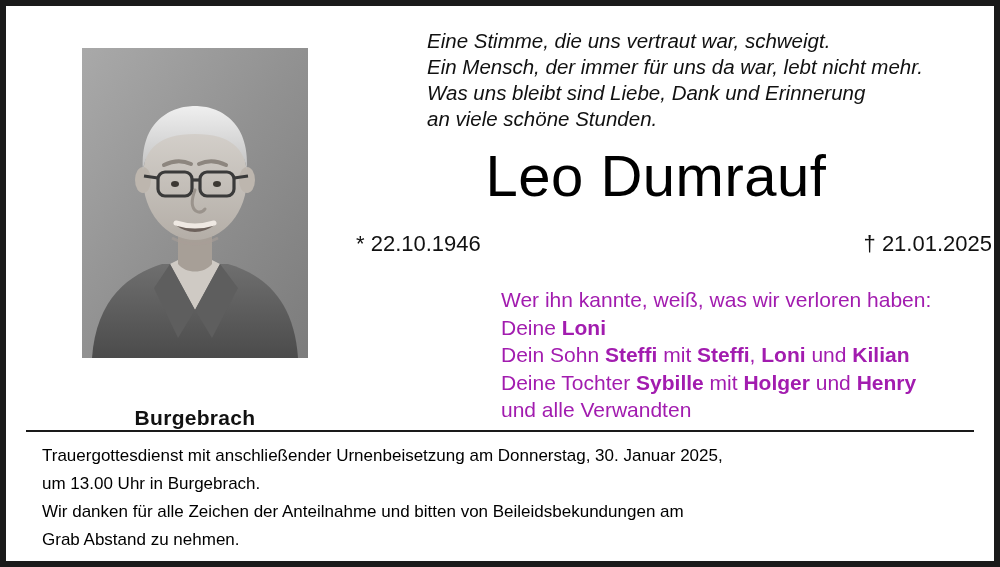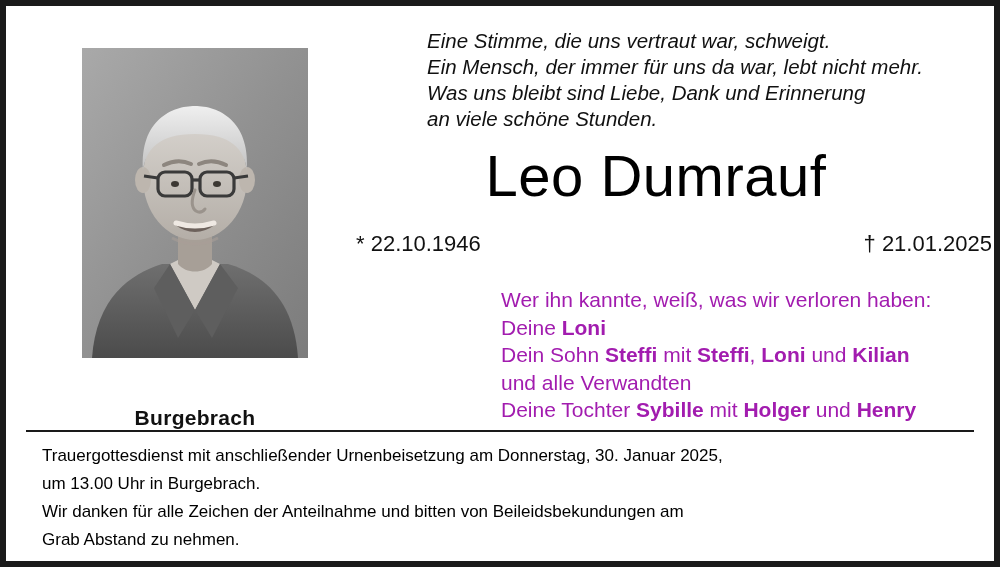--- a/index.html
+++ b/index.html
@@ -204,22 +204,22 @@
 
     <div class="dates">
       <span class="birth">* 22.10.1946</span>
       <span class="death">† 21.01.2025</span>
     </div>
 
     <div class="mourn">
       <div class="line">Wer ihn kannte, weiß, was wir verloren haben:</div>
       <div class="line"><span>Deine </span><b>Loni</b></div>
       <div class="line"><span>Dein Sohn </span><b>Steffi</b><span> mit </span><b>Steffi</b><span>, </span><b>Loni</b><span> und </span><b>Kilian</b></div>
+      <div class="line"><span>Deine Tochter </span><b>Sybille</b><span> mit </span><b>Holger</b><span> und </span><b>Henry</b></div>
       <div class="line">und alle Verwandten</div>
-      <div class="line"><span>Deine Tochter </span><b>Sybille</b><span> mit </span><b>Holger</b><span> und </span><b>Henry</b></div>
     </div>
 
     <div class="divider"></div>
 
     <div class="footer">Trauergottesdienst mit anschließender Urnenbeisetzung am Donnerstag, 30. Januar 2025,
 um 13.00 Uhr in Burgebrach.
 Wir danken für alle Zeichen der Anteilnahme und bitten von Beileidsbekundungen am
 Grab Abstand zu nehmen.</div>
 
   </div>

